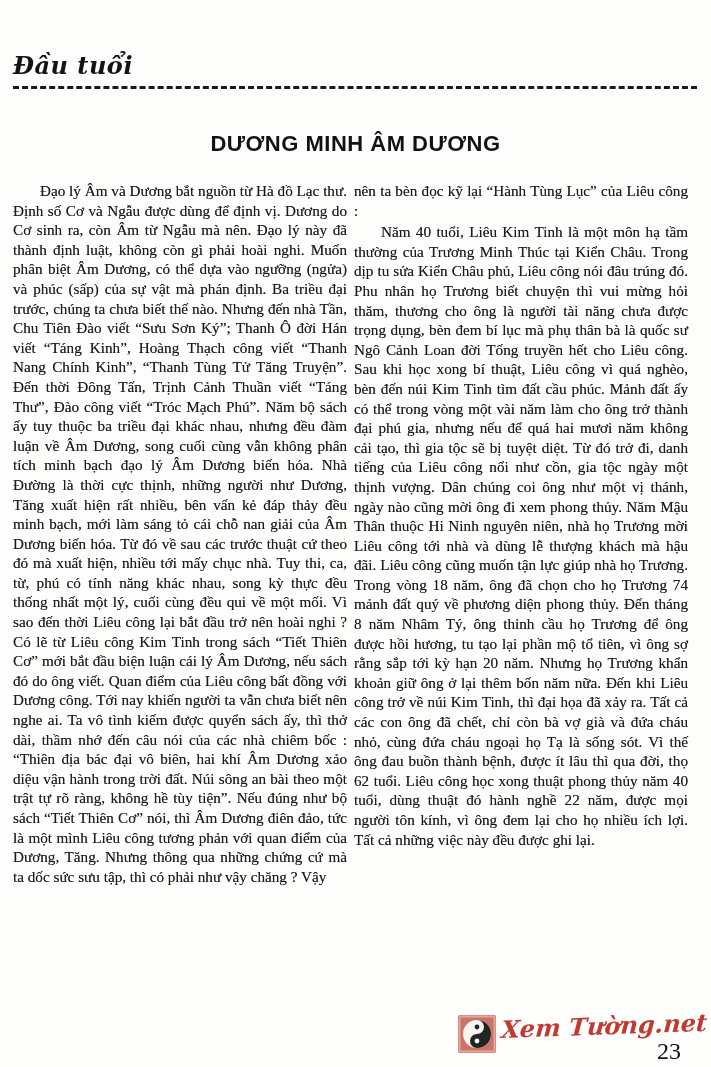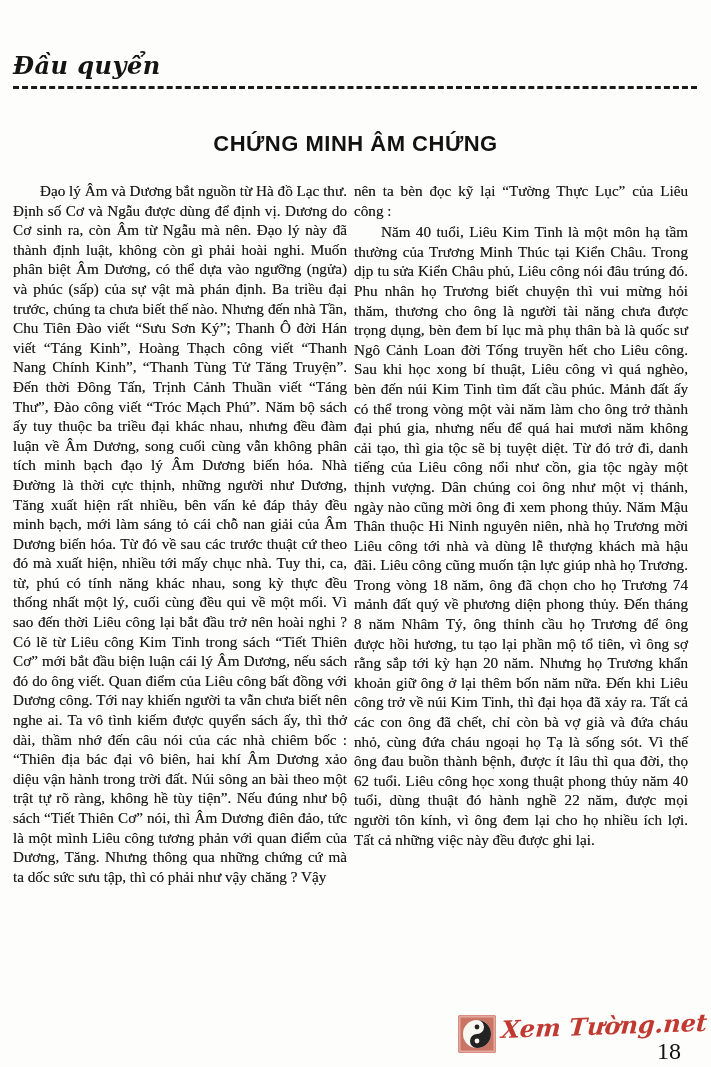--- a/index.html
+++ b/index.html
@@ -67,45 +67,45 @@
     font-size: 24px; font-weight: 500;
     color: #111;
   }
 </style>
 </head>
 <body>
 
 <div class="page">
 
   <div class="hdr">
-    <div class="section-label">Đầu quyển</div>
+    <div class="section-label">Đầu tuổi</div>
     <div class="hdr-rule"></div>
   </div>
 
-  <h1 class="page-title">CHỨNG MINH ÂM CHỨNG</h1>
+  <h1 class="page-title">DƯƠNG MINH ÂM DƯƠNG</h1>
 
   <div class="columns">
     <div class="col">
       <p class="indent">Đạo lý Âm và Dương bắt nguồn từ Hà đồ Lạc thư. Định số Cơ và Ngẫu được dùng để định vị. Dương do Cơ sinh ra, còn Âm từ Ngẫu mà nên. Đạo lý này đã thành định luật, không còn gì phải hoài nghi. Muốn phân biệt Âm Dương, có thể dựa vào ngưỡng (ngửa) và phúc (sấp) của sự vật mà phán định. Ba triều đại trước, chúng ta chưa biết thế nào. Nhưng đến nhà Tần, Chu Tiên Đào viết “Sưu Sơn Ký”; Thanh Ô đời Hán viết “Táng Kinh”, Hoàng Thạch công viết “Thanh Nang Chính Kinh”, “Thanh Tùng Tử Tăng Truyện”. Đến thời Đông Tấn, Trịnh Cảnh Thuần viết “Táng Thư”, Đào công viết “Tróc Mạch Phú”. Năm bộ sách ấy tuy thuộc ba triều đại khác nhau, nhưng đều đàm luận về Âm Dương, song cuối cùng vẫn không phân tích minh bạch đạo lý Âm Dương biến hóa. Nhà Đường là thời cực thịnh, những người như Dương, Tăng xuất hiện rất nhiều, bên vấn kẻ đáp thảy đều minh bạch, mới làm sáng tỏ cái chỗ nan giải của Âm Dương biến hóa. Từ đó về sau các trước thuật cứ theo đó mà xuất hiện, nhiều tới mấy chục nhà. Tuy thi, ca, từ, phú có tính năng khác nhau, song kỳ thực đều thống nhất một lý, cuối cùng đều qui về một mối. Vì sao đến thời Liêu công lại bắt đầu trở nên hoài nghi ? Có lẽ từ Liêu công Kim Tinh trong sách “Tiết Thiên Cơ” mới bắt đầu biện luận cái lý Âm Dương, nếu sách đó do ông viết. Quan điểm của Liêu công bất đồng với Dương công. Tới nay khiến người ta vẫn chưa biết nên nghe ai. Ta vô tình kiếm được quyển sách ấy, thì thở dài, thầm nhớ đến câu nói của các nhà chiêm bốc : “Thiên địa bác đại vô biên, hai khí Âm Dương xảo diệu vận hành trong trời đất. Núi sông an bài theo một trật tự rõ ràng, không hề tùy tiện”. Nếu đúng như bộ sách “Tiết Thiên Cơ” nói, thì Âm Dương điên đảo, tức là một mình Liêu công tương phản với quan điểm của Dương, Tăng. Nhưng thông qua những chứng cứ mà ta dốc sức sưu tập, thì có phải như vậy chăng ? Vậy</p>
     </div>
     <div class="col">
-      <p>nên ta bèn đọc kỹ lại “Tường Thực Lục” của Liêu công :</p>
+      <p>nên ta bèn đọc kỹ lại “Hành Tùng Lục” của Liêu công :</p>
       <p class="indent">Năm 40 tuổi, Liêu Kim Tinh là một môn hạ tầm thường của Trương Minh Thúc tại Kiển Châu. Trong dịp tu sửa Kiển Châu phủ, Liêu công nói đâu trúng đó. Phu nhân họ Trương biết chuyện thì vui mừng hỏi thăm, thương cho ông là người tài năng chưa được trọng dụng, bèn đem bí lục mà phụ thân bà là quốc sư Ngô Cảnh Loan đời Tống truyền hết cho Liêu công. Sau khi học xong bí thuật, Liêu công vì quá nghèo, bèn đến núi Kim Tinh tìm đất cầu phúc. Mảnh đất ấy có thể trong vòng một vài năm làm cho ông trở thành đại phú gia, nhưng nếu để quá hai mươi năm không cải tạo, thì gia tộc sẽ bị tuyệt diệt. Từ đó trở đi, danh tiếng của Liêu công nổi như cồn, gia tộc ngày một thịnh vượng. Dân chúng coi ông như một vị thánh, ngày nào cũng mời ông đi xem phong thủy. Năm Mậu Thân thuộc Hi Ninh nguyên niên, nhà họ Trương mời Liêu công tới nhà và dùng lễ thượng khách mà hậu đãi. Liêu công cũng muốn tận lực giúp nhà họ Trương. Trong vòng 18 năm, ông đã chọn cho họ Trương 74 mảnh đất quý về phương diện phong thủy. Đến tháng 8 năm Nhâm Tý, ông thỉnh cầu họ Trương để ông được hồi hương, tu tạo lại phần mộ tổ tiên, vì ông sợ rằng sắp tới kỳ hạn 20 năm. Nhưng họ Trương khẩn khoản giữ ông ở lại thêm bốn năm nữa. Đến khi Liêu công trở về núi Kim Tinh, thì đại họa đã xảy ra. Tất cả các con ông đã chết, chỉ còn bà vợ già và đứa cháu nhỏ, cùng đứa cháu ngoại họ Tạ là sống sót. Vì thế ông đau buồn thành bệnh, được ít lâu thì qua đời, thọ 62 tuổi. Liêu công học xong thuật phong thủy năm 40 tuổi, dùng thuật đó hành nghề 22 năm, được mọi người tôn kính, vì ông đem lại cho họ nhiều ích lợi. Tất cả những việc này đều được ghi lại.</p>
     </div>
   </div>
 
   <div class="watermark">
     <span class="yy-box">
       <svg width="38" height="38" viewBox="0 0 38 38" aria-hidden="true">
         <rect x="0" y="0" width="38" height="38" rx="2" fill="#ca7466"></rect>
         <rect x="1.5" y="1.5" width="35" height="35" rx="1.5" fill="none" stroke="#e2a99e" stroke-width="2"></rect>
         <circle cx="19" cy="19" r="14" fill="#f7f6f1"></circle>
         <path d="M19 5 a14 14 0 0 1 0 28 a7 7 0 0 1 0 -14 a7 7 0 0 0 0 -14 Z" fill="#232323"></path>
         <circle cx="19" cy="26" r="2.4" fill="#f7f6f1"></circle>
         <circle cx="19" cy="12" r="2.4" fill="#232323"></circle>
       </svg>
     </span>
     <span class="brand" style="color: rgb(193, 58, 50);">Xem Tường.net</span>
   </div>
 
-  <div class="page-number">18</div>
+  <div class="page-number">23</div>
 
 </div>
 
 </body></html>

